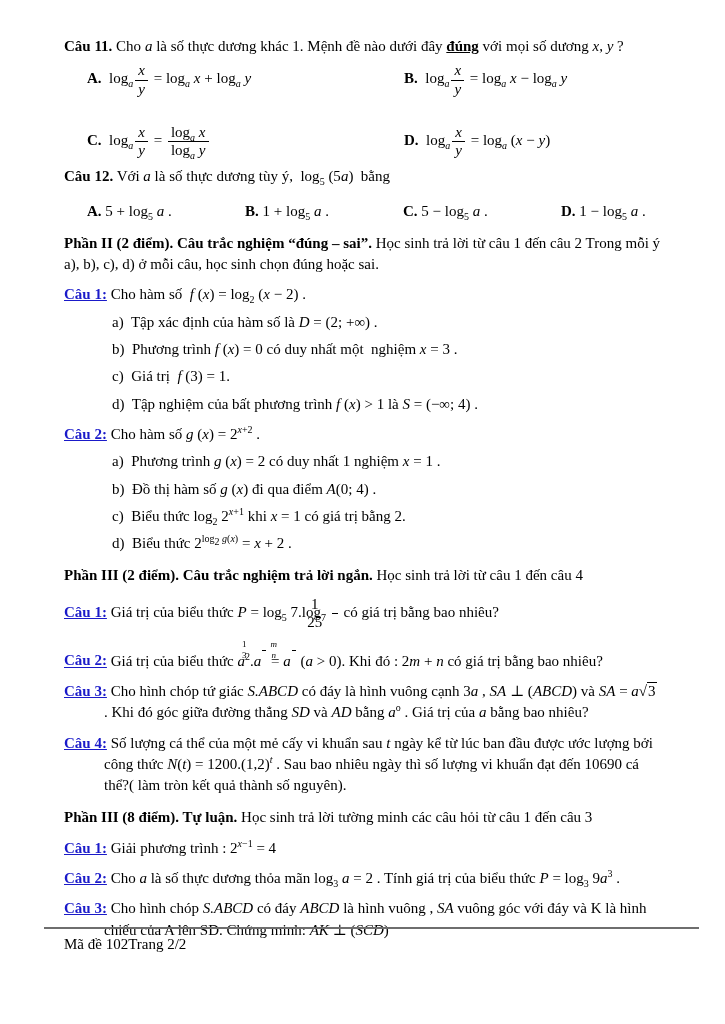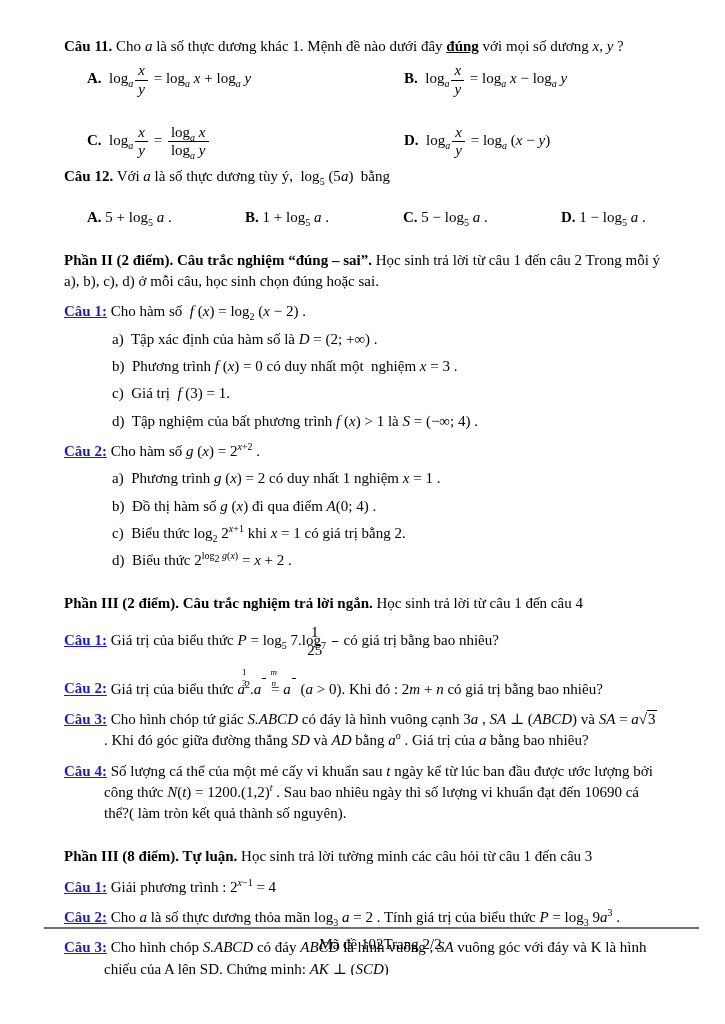--- a/index.html
+++ b/index.html
@@ -22,24 +22,24 @@
   .optgrid {
     display: grid; grid-template-columns: 317px auto;
     padding-left: 23px; align-items: center;
     row-gap: 20px; margin: 2px 0 4px 0;
   }
   .optgrid > span { display: block; padding: 3px 0; }
 
   
   .optrow {
     display: grid; grid-template-columns: 158px 158px 158px auto;
-    padding-left: 23px; margin: 19px 0 8px 0;
+    padding-left: 23px; margin: 13px 0 8px 0;
   }
 
-  .part-heading { margin-top: 22px; }
+  .part-heading { margin-top: 11px; }
   .qpara { margin-top: 9px; padding-left: 40px; text-indent: -40px; }
   .qlabel { color: var(--label-blue); font-weight: bold; text-decoration: underline; }
   .items { margin: 2px 0 2px 0; }
   .items p { padding-left: 48px; margin: 6px 0; }
 
   
   .fr { display: inline-block; vertical-align: middle; text-align: center; line-height: 1.15; margin: 0 2px; }
   .fr .nu { display: block; border-bottom: 1px solid #000; padding: 0 3px; }
   .fr .de { display: block; padding: 0 3px; }
   
@@ -50,21 +50,21 @@
   sup { font-size: 10px; line-height: 0; }
   sub { font-size: 10px; line-height: 0; }
   
   .sq .rad { border-top: 1px solid #000; padding: 0 1px; }
 
   .endmark { text-align: center; font-weight: bold; font-style: italic; margin-top: 36px; letter-spacing: 1px; }
 
   .footline { position: absolute; left: 44px; right: 26px; bottom: 46px; border-top: 2px solid #6e6e6e; }
   .footer {
     position: absolute; left: 64px; right: 28px; bottom: 20px;
-    display: flex; justify-content: center; font-family: Liberation Serif, serif;
+    display: flex; justify-content: flex-start; font-family: Liberation Serif, serif;
   }
 </style>
 </head>
 <body>
 
 <div class="page">
 
   <p class="stem"><b>Câu 11.</b> Cho <i>a</i> là số thực dương khác 1. Mệnh đề nào dưới đây <b><u>đúng</u></b> với mọi số dương <i>x</i>, <i>y</i> ?</p>
   <div class="optgrid">
     <span><b>A.</b>&nbsp; log<sub><i>a</i></sub><span class="fr"><span class="nu"><i>x</i></span><span class="de"><i>y</i></span></span> = log<sub><i>a</i></sub> <i>x</i> + log<sub><i>a</i></sub> <i>y</i></span>

